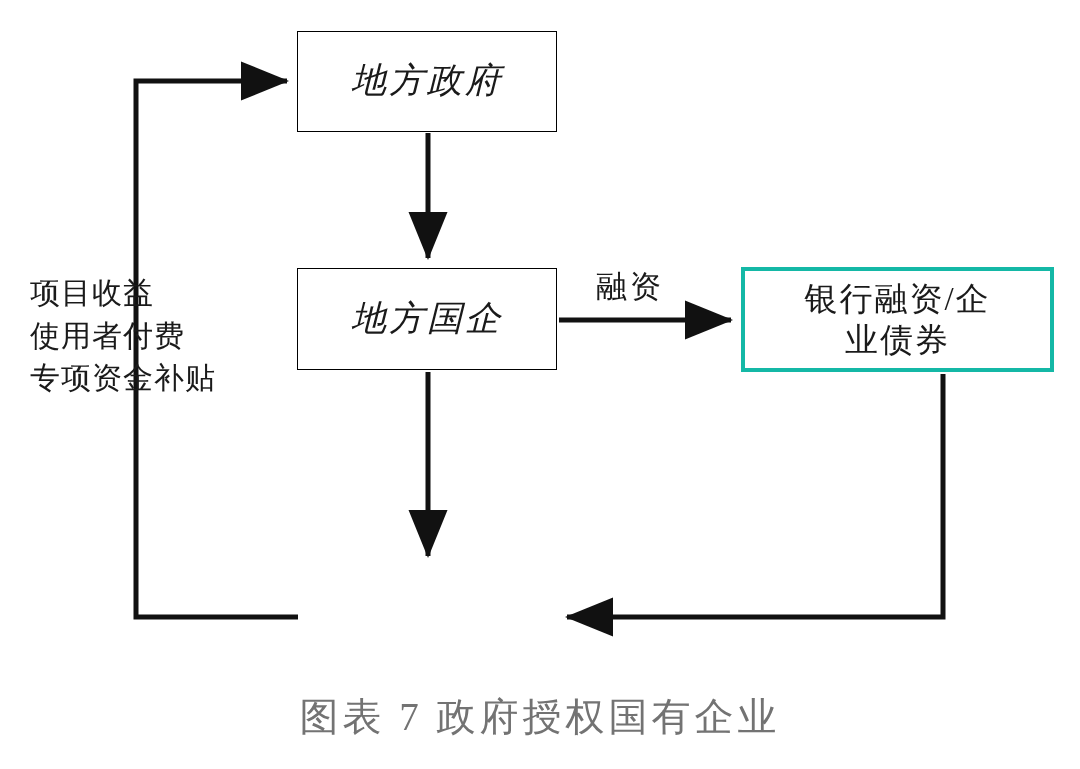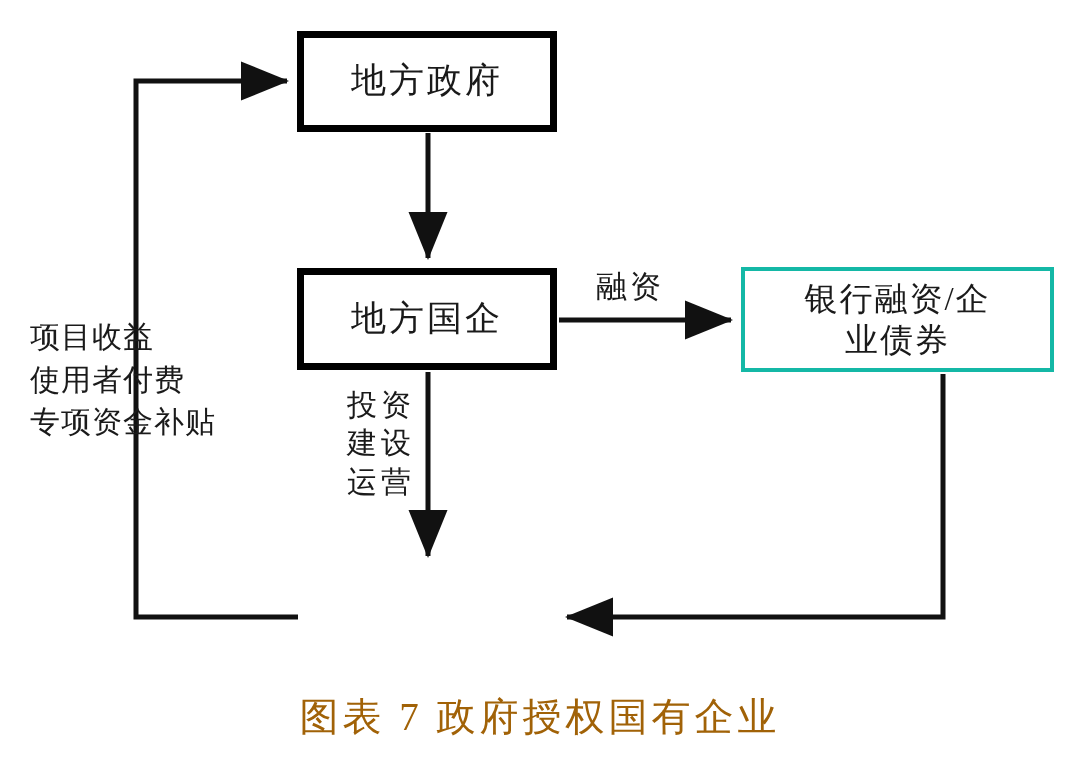--- a/index.html
+++ b/index.html
@@ -33,21 +33,22 @@
     background: #ffffff;
     display: flex;
     align-items: center;
     justify-content: center;
     text-align: center;
     line-height: 1.22;
     letter-spacing: 3px;
     z-index: 3;
   }
   .node-strong {
-    border: 7px solid #000000;
+    border: 1px solid #000000;
+    font-style: italic;
   }
   .node-light {
     border: 4px solid #14b8a6;
   }
   .node-label {
     display: block;
     white-space: pre-line;
   }
 
   #node-local-government {
@@ -115,32 +116,31 @@
     left: 30px;
     top: 272px;
     width: 260px;
     z-index: 4;
     font-size: 30px;
     line-height: 1.42;
     letter-spacing: 1px;
     white-space: pre-line;
     text-align: left;
     color: #1a1a1a;
-    margin-top: 44px;
   }
 
   #figure-caption {
     position: absolute;
     left: 0;
     top: 690px;
     width: 1080px;
     text-align: center;
     font-size: 39px;
     letter-spacing: 4px;
-    color: #a16207;
+    color: #737373;
   }
 </style>
 </head>
 <body>
 
 <div id="figure-root">
 
   <svg id="edges-layer" viewBox="0 0 1080 769" width="1080" height="769" aria-hidden="true">
     <defs>
       <marker id="arrowhead-black" markerWidth="11" markerHeight="11" refX="9.2" refY="4.2" orient="auto" markerUnits="strokeWidth">
@@ -179,23 +179,20 @@
 
   <div class="node node-light" id="node-bank-financing">
     <span class="node-label">银行融资/企
 业债券</span>
   </div>
 
 
 
   <div class="edge-label" id="edge-label-financing">融资</div>
 
-  <div class="edge-label" id="edge-label-invest-build-operate">投资
-建设
-运营</div>
 
   <div id="side-label-revenue-streams">项目收益
 使用者付费
 专项资金补贴</div>
 
   <div id="figure-caption">图表 7  政府授权国有企业</div>
 
 </div>
 
 </body></html>

